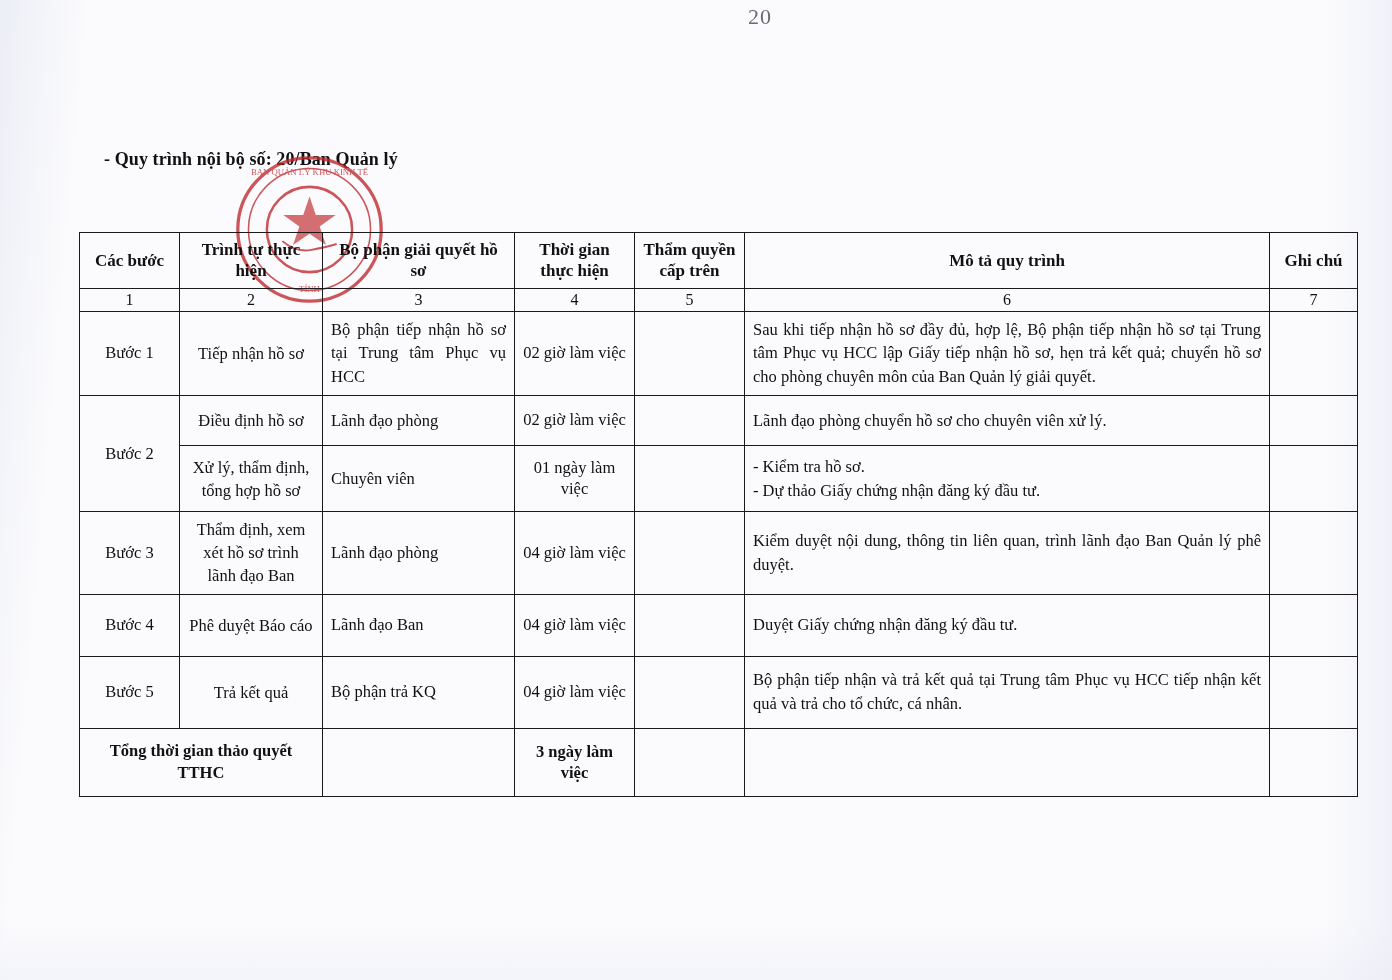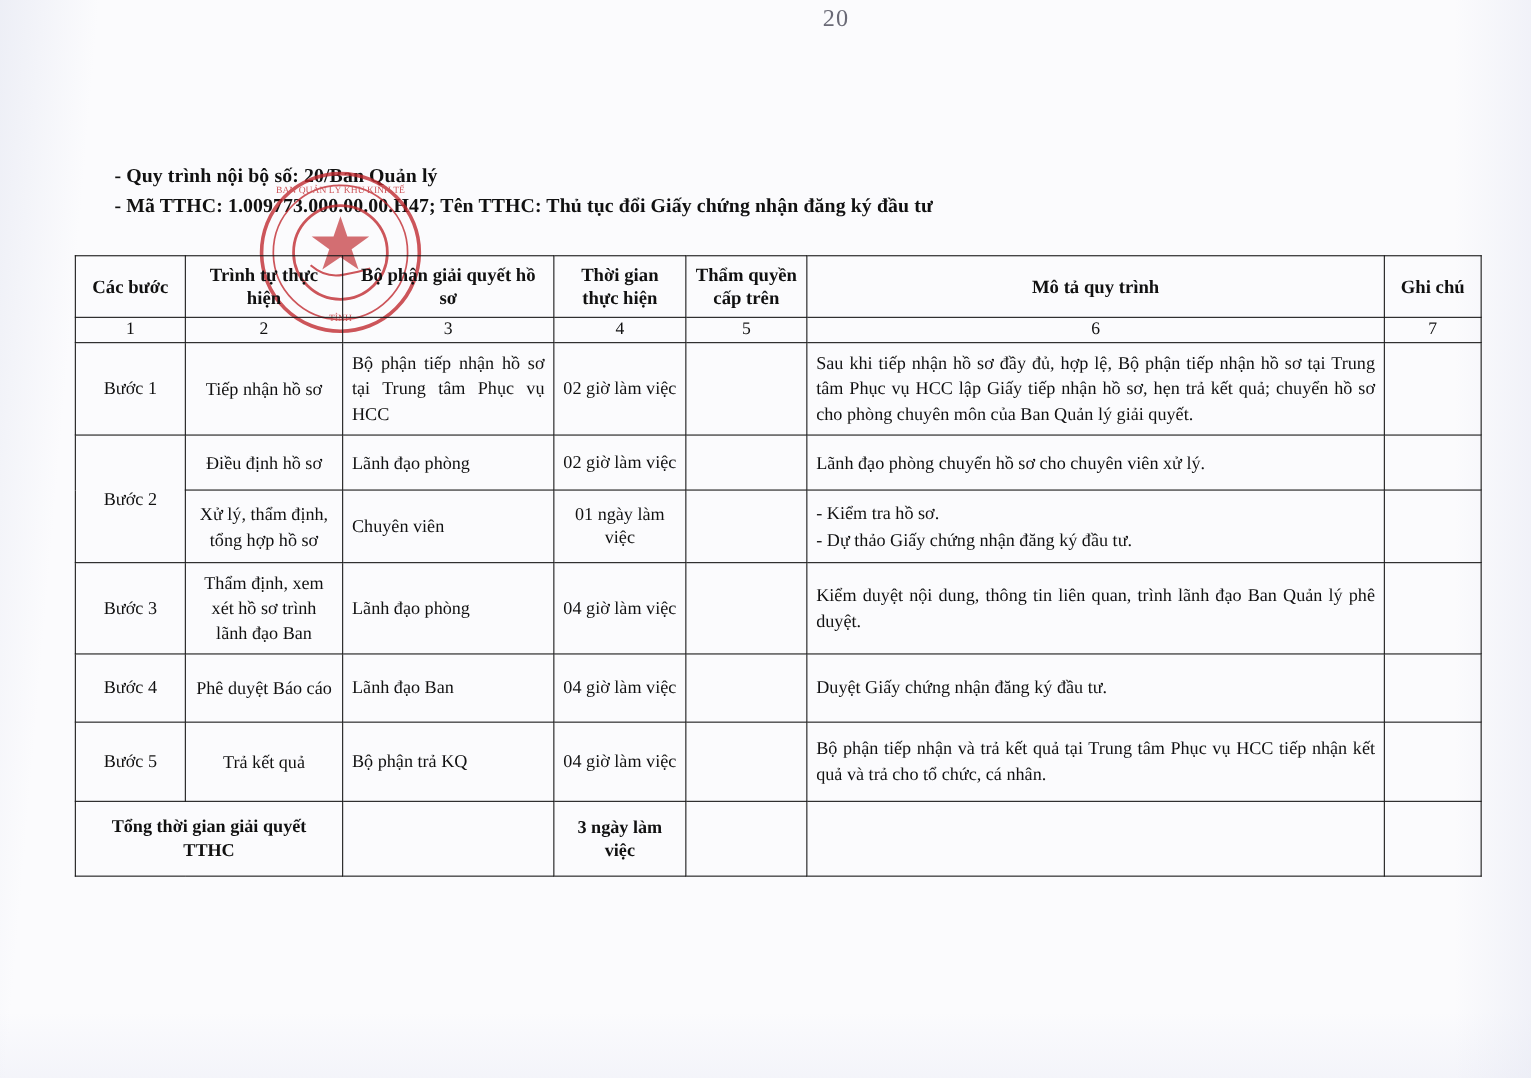--- a/index.html
+++ b/index.html
@@ -45,21 +45,21 @@
     font-size: 18px;
     line-height: 1.55;
     letter-spacing: 0.1px;
   }
   .header-line {
     white-space: nowrap;
   }
   table.process {
     position: absolute;
     top: 232px;
-    left: 68px;
+    left: 79px;
     width: 1262px;
     border-collapse: collapse;
     table-layout: fixed;
     font-size: 16.5px;
   }
   table.process td, table.process th {
     border: 1.2px solid #1a1a1a;
     padding: 6px 8px;
     vertical-align: middle;
   }
@@ -133,21 +133,20 @@
 </style>
 </head>
 <body>
 
 <div class="paper-shade"></div>
 
 <div class="page-number">20</div>
 
 <div class="header-block">
   <div class="header-line">- Quy trình nội bộ số: 20/Ban Quản lý</div>
-  <div class="header-line">- Mã TTHC: 1.009773.000.00.00.H47; Tên TTHC: Thủ tục đổi Giấy chứng nhận đăng ký đầu tư</div>
 </div>
 
 <svg class="seal" viewBox="0 0 160 160">
   <circle cx="80" cy="80" r="74" fill="none" stroke="#c0272d" stroke-width="3.4"></circle>
   <circle cx="80" cy="80" r="63" fill="none" stroke="#c0272d" stroke-width="1.6"></circle>
   <circle cx="80" cy="80" r="44" fill="none" stroke="#c0272d" stroke-width="2.6"></circle>
   <path d="M80 46 L86.5 65 L107 65 L90.5 77 L97 96 L80 84.5 L63 96 L69.5 77 L53 65 L73.5 65 Z" fill="#c0272d" opacity="0.85"></path>
   <path d="M52 92 q14 12 30 9 t26 -6" fill="none" stroke="#c0272d" stroke-width="2"></path>
   <text x="80" y="24" font-family="'Liberation Serif', serif" font-size="9" fill="#c0272d" text-anchor="middle">BAN QUẢN LÝ KHU KINH TẾ</text>
   <text x="80" y="144" font-family="'Liberation Serif', serif" font-size="9" fill="#c0272d" text-anchor="middle">TỈNH</text>
@@ -239,21 +238,21 @@
       <td class="body-step">Bước 5</td>
       <td class="body-order">Trả kết quả</td>
       <td class="body-dept">Bộ phận trả KQ</td>
       <td class="body-time">04 giờ làm việc</td>
       <td></td>
       <td class="body-desc">Bộ phận tiếp nhận và trả kết quả tại Trung tâm Phục vụ HCC tiếp nhận kết quả và trả cho tổ chức, cá nhân.</td>
       <td></td>
     </tr>
 
     <tr style="height:68px;">
-      <td class="total-label" colspan="2">Tổng thời gian giải quyết TTHC</td>
+      <td class="total-label" colspan="2">Tổng thời gian thảo quyết TTHC</td>
       <td></td>
       <td class="total-time">3 ngày làm việc</td>
       <td></td>
       <td></td>
       <td></td>
     </tr>
   </tbody>
 </table>
 
 </body></html>

